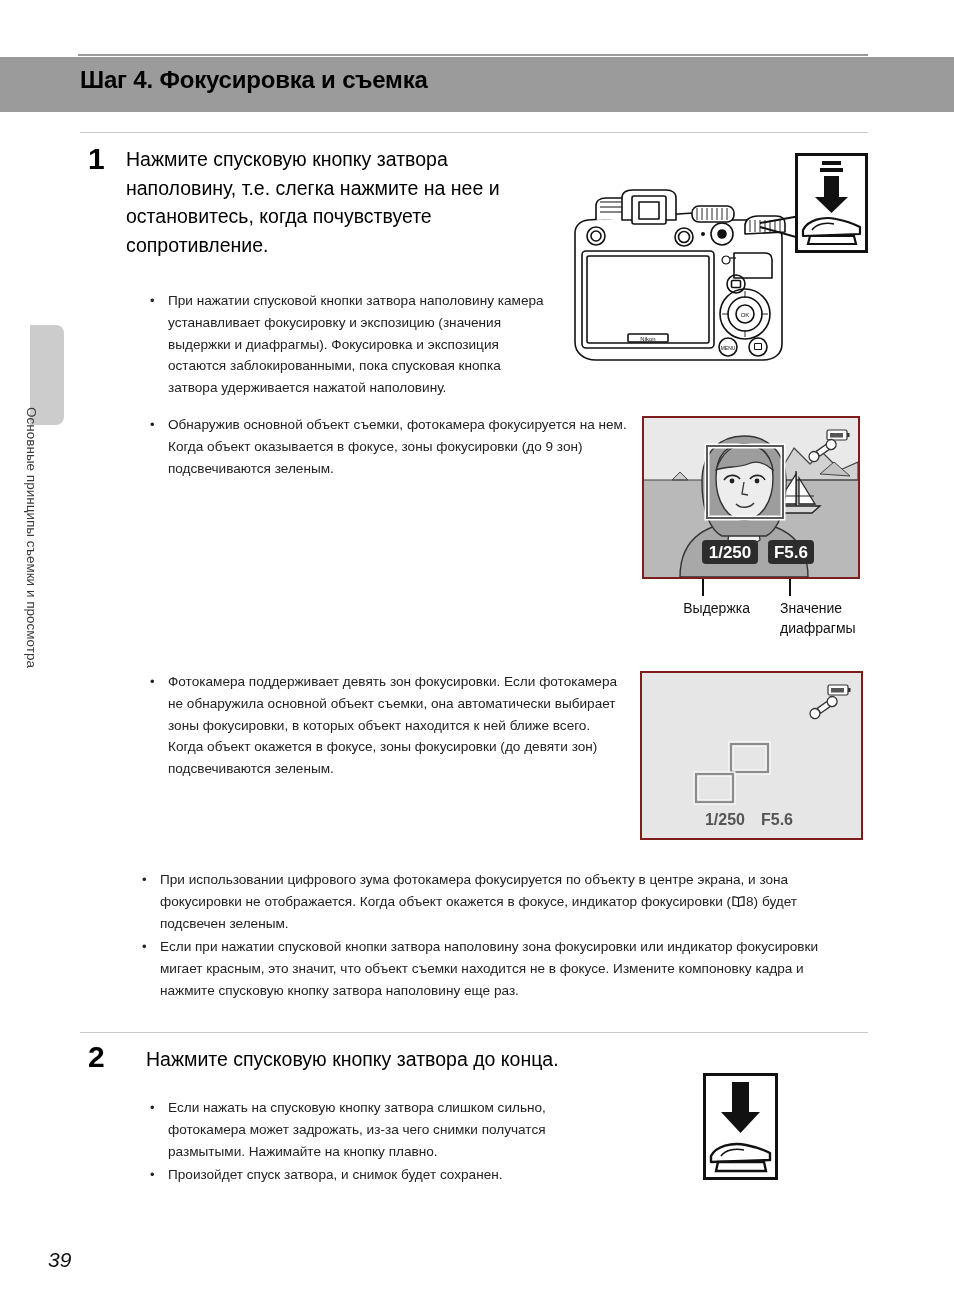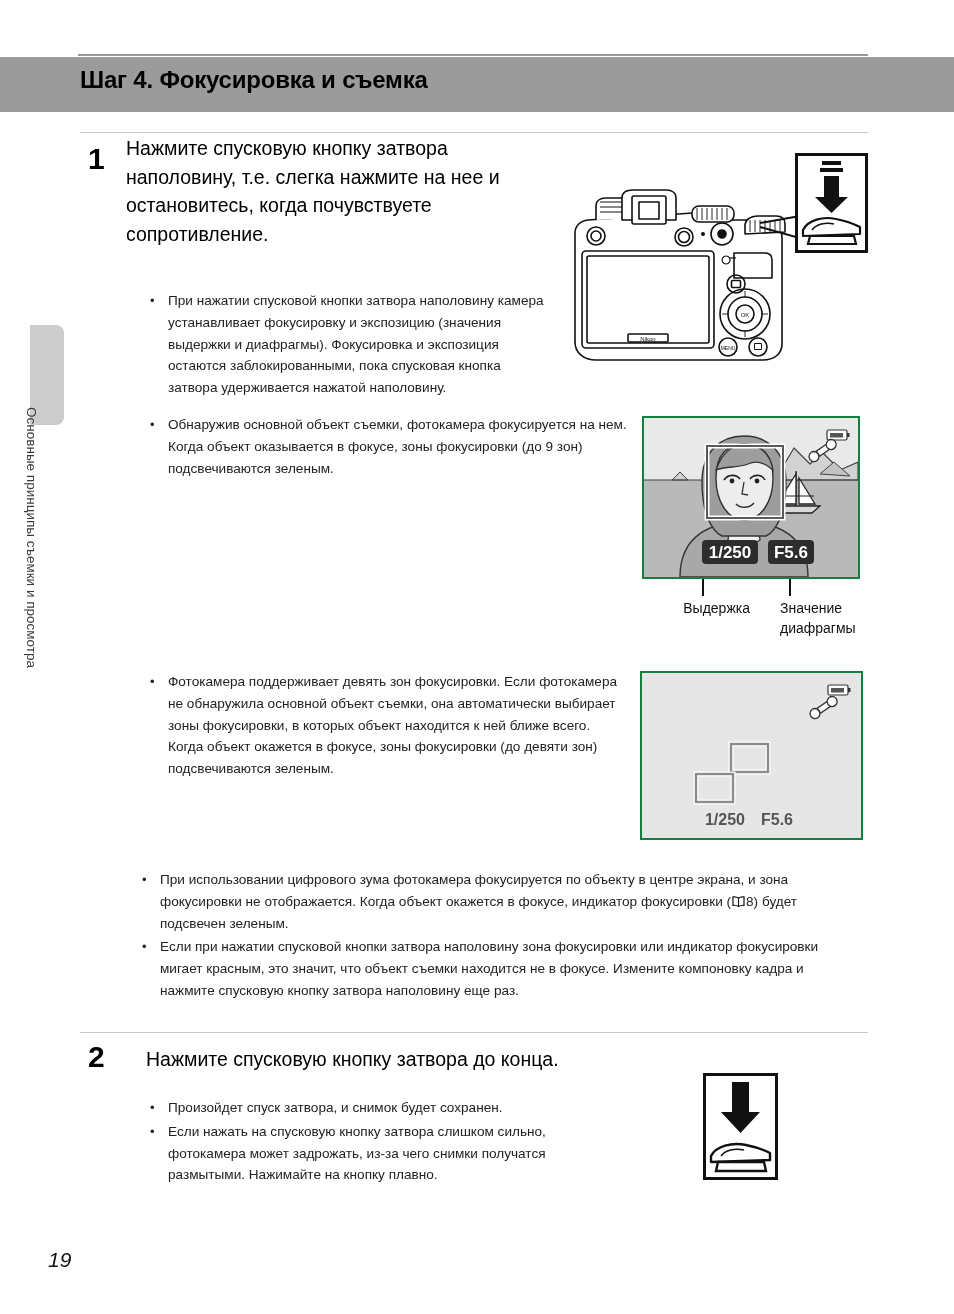--- a/index.html
+++ b/index.html
@@ -84,21 +84,21 @@
     color: #000;
   }
   .step-title {
     position: absolute;
     font-size: 19.5px;
     line-height: 28.5px;
     color: #000;
   }
 
   .step1-num { left: 88px; top: 142px; }
-  .step1-title { left: 126px; top: 134px; width: 420px; }
+  .step1-title { left: 126px; top: 145px; width: 420px; }
 
   .step2-num { left: 88px; top: 1040px; }
   .step2-title { left: 126px; top: 1045px; width: 520px; margin-left: 20px; }
 
   
   ul.bullets {
     position: absolute;
     margin: 16px;
     padding: 0;
     list-style: none;
@@ -138,21 +138,21 @@
     position: absolute;
     left: 560px;
     top: 148px;
     width: 330px;
     height: 236px;
   }
 
   
   .lcd {
     position: absolute;
-    border: 2px solid #15803d;
+    border: 2px solid #7f1d1d;
     background: #e6e6e6;
     box-sizing: border-box;
   }
   .lcd-1 { left: 642px; top: 416px; width: 218px; height: 163px; }
   .lcd-2 { left: 640px; top: 671px; width: 223px; height: 169px; }
 
   
   .lcd-caption {
     position: absolute;
     font-size: 14px;
@@ -421,29 +421,29 @@
 
     <text x="83" y="152" font-family="'Liberation Sans',sans-serif" font-size="16" font-weight="bold" fill="#555" text-anchor="middle">1/250</text>
     <text x="135" y="152" font-family="'Liberation Sans',sans-serif" font-size="16" font-weight="bold" fill="#555" text-anchor="middle">F5.6</text>
   </svg>
 </div>
 
 <div class="step-num step2-num">2</div>
 <div class="step-title step2-title">Нажмите спусковую кнопку затвора до конца.</div>
 
 <ul class="bullets b-set-5">
+  <li>Если нажать на спусковую кнопку затвора слишком сильно, фотокамера может задрожать, из-за чего снимки получатся размытыми. Нажимайте на кнопку плавно.</li>
   <li>Произойдет спуск затвора, и снимок будет сохранен.</li>
-  <li>Если нажать на спусковую кнопку затвора слишком сильно, фотокамера может задрожать, из-за чего снимки получатся размытыми. Нажимайте на кнопку плавно.</li>
 </ul>
 
 <div class="press-box press-full">
   <svg width="69" height="101" viewBox="0 0 69 101">
 
     <path d="M26 6 h17 v30 h11 L34.5 57 L15 36 h11 z" fill="#111"></path>
 
     <path d="M5 80 C10 70 26 66 40 69 C50 71 58 74 64 77 L64 84 L5 86 Z" fill="#fff" stroke="#111" stroke-width="2.4" stroke-linejoin="round"></path>
     <path d="M15 80 C19 74 29 72 38 74" fill="none" stroke="#111" stroke-width="1.6"></path>
 
     <path d="M12 86 L58 86 L60 95 L10 95 Z" fill="#fff" stroke="#111" stroke-width="2.4"></path>
   </svg>
 </div>
 
-<div class="page-num">19</div>
+<div class="page-num">39</div>
 
 </body></html>

